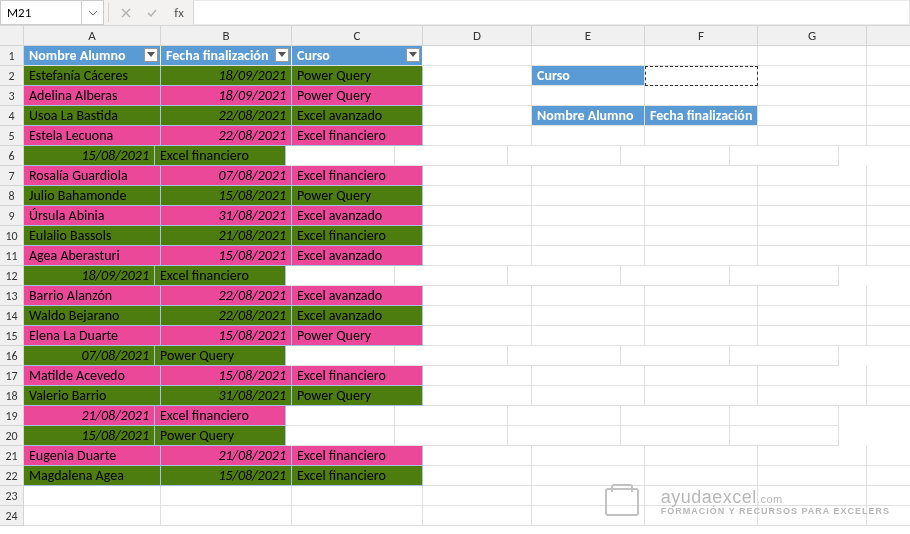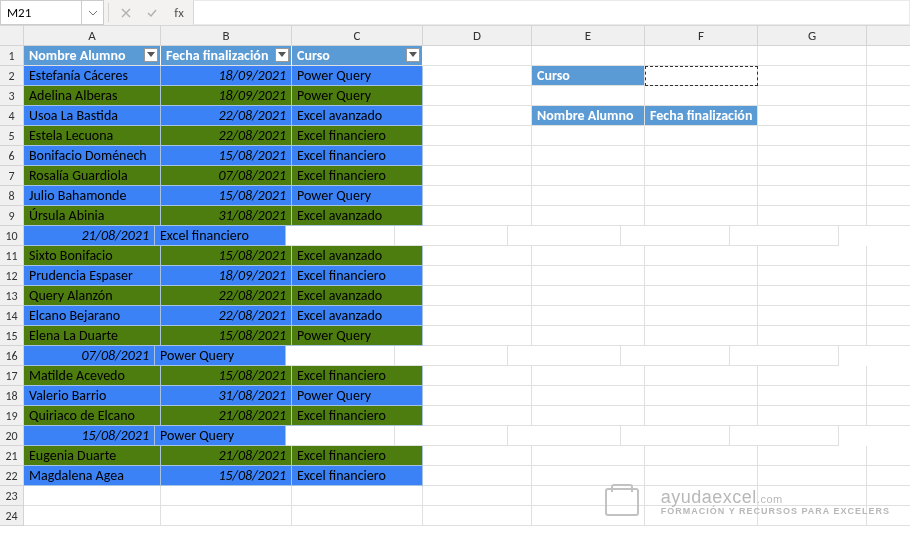--- a/index.html
+++ b/index.html
@@ -151,22 +151,22 @@
   width: 14px; height: 14px;
   background: #fff;
   border: 1px solid #999;
   display: flex;
   align-items: center;
   justify-content: center;
 }
 .th .filter svg { display: block; }
 
 
-.band-even { background: #3b82f6; }
-.band-odd  { background: #4d7c0f; }
+.band-even { background: #4d7c0f; }
+.band-odd  { background: #ec4899; }
 .tbl-cell { border-right: 1px solid #a6c4e0; border-bottom: 1px solid #a6c4e0; }
 
 
 .sh {
   background: #5b9bd5;
   color: #fff;
   font-weight: 600;
 }
 .copy-marquee {
   outline: 1px dashed #333;
@@ -324,21 +324,20 @@
         <div class="cell cA tbl-cell band-odd">Estela Lecuona</div>
         <div class="cell cB tbl-cell band-odd num">22/08/2021</div>
         <div class="cell cC tbl-cell band-odd">Excel financiero</div>
         <div class="cell cD"></div>
         <div class="cell cE"></div>
         <div class="cell cF"></div>
         <div class="cell cG"></div>
         <div class="cell cH"></div>
       </div>
       <div class="row">
-        <div class="cell cA tbl-cell band-even">Bonifacio Doménech</div>
         <div class="cell cB tbl-cell band-even num">15/08/2021</div>
         <div class="cell cC tbl-cell band-even">Excel financiero</div>
         <div class="cell cD"></div>
         <div class="cell cE"></div>
         <div class="cell cF"></div>
         <div class="cell cG"></div>
         <div class="cell cH"></div>
       </div>
       <div class="row">
         <div class="cell cA tbl-cell band-odd">Rosalía Guardiola</div>
@@ -364,60 +363,60 @@
         <div class="cell cA tbl-cell band-odd">Úrsula Abinia</div>
         <div class="cell cB tbl-cell band-odd num">31/08/2021</div>
         <div class="cell cC tbl-cell band-odd">Excel avanzado</div>
         <div class="cell cD"></div>
         <div class="cell cE"></div>
         <div class="cell cF"></div>
         <div class="cell cG"></div>
         <div class="cell cH"></div>
       </div>
       <div class="row">
+        <div class="cell cA tbl-cell band-even">Eulalio Bassols</div>
         <div class="cell cB tbl-cell band-even num">21/08/2021</div>
         <div class="cell cC tbl-cell band-even">Excel financiero</div>
         <div class="cell cD"></div>
         <div class="cell cE"></div>
         <div class="cell cF"></div>
         <div class="cell cG"></div>
         <div class="cell cH"></div>
       </div>
       <div class="row">
-        <div class="cell cA tbl-cell band-odd">Sixto Bonifacio</div>
+        <div class="cell cA tbl-cell band-odd">Agea Aberasturi</div>
         <div class="cell cB tbl-cell band-odd num">15/08/2021</div>
         <div class="cell cC tbl-cell band-odd">Excel avanzado</div>
         <div class="cell cD"></div>
         <div class="cell cE"></div>
         <div class="cell cF"></div>
         <div class="cell cG"></div>
         <div class="cell cH"></div>
       </div>
       <div class="row">
-        <div class="cell cA tbl-cell band-even">Prudencia Espaser</div>
         <div class="cell cB tbl-cell band-even num">18/09/2021</div>
         <div class="cell cC tbl-cell band-even">Excel financiero</div>
         <div class="cell cD"></div>
         <div class="cell cE"></div>
         <div class="cell cF"></div>
         <div class="cell cG"></div>
         <div class="cell cH"></div>
       </div>
       <div class="row">
-        <div class="cell cA tbl-cell band-odd">Query Alanzón</div>
+        <div class="cell cA tbl-cell band-odd">Barrio Alanzón</div>
         <div class="cell cB tbl-cell band-odd num">22/08/2021</div>
         <div class="cell cC tbl-cell band-odd">Excel avanzado</div>
         <div class="cell cD"></div>
         <div class="cell cE"></div>
         <div class="cell cF"></div>
         <div class="cell cG"></div>
         <div class="cell cH"></div>
       </div>
       <div class="row">
-        <div class="cell cA tbl-cell band-even">Elcano Bejarano</div>
+        <div class="cell cA tbl-cell band-even">Waldo Bejarano</div>
         <div class="cell cB tbl-cell band-even num">22/08/2021</div>
         <div class="cell cC tbl-cell band-even">Excel avanzado</div>
         <div class="cell cD"></div>
         <div class="cell cE"></div>
         <div class="cell cF"></div>
         <div class="cell cG"></div>
         <div class="cell cH"></div>
       </div>
       <div class="row">
         <div class="cell cA tbl-cell band-odd">Elena La Duarte</div>
@@ -452,21 +451,20 @@
         <div class="cell cA tbl-cell band-even">Valerio Barrio</div>
         <div class="cell cB tbl-cell band-even num">31/08/2021</div>
         <div class="cell cC tbl-cell band-even">Power Query</div>
         <div class="cell cD"></div>
         <div class="cell cE"></div>
         <div class="cell cF"></div>
         <div class="cell cG"></div>
         <div class="cell cH"></div>
       </div>
       <div class="row">
-        <div class="cell cA tbl-cell band-odd">Quiriaco de Elcano</div>
         <div class="cell cB tbl-cell band-odd num">21/08/2021</div>
         <div class="cell cC tbl-cell band-odd">Excel financiero</div>
         <div class="cell cD"></div>
         <div class="cell cE"></div>
         <div class="cell cF"></div>
         <div class="cell cG"></div>
         <div class="cell cH"></div>
       </div>
       <div class="row">
         <div class="cell cB tbl-cell band-even num">15/08/2021</div>

